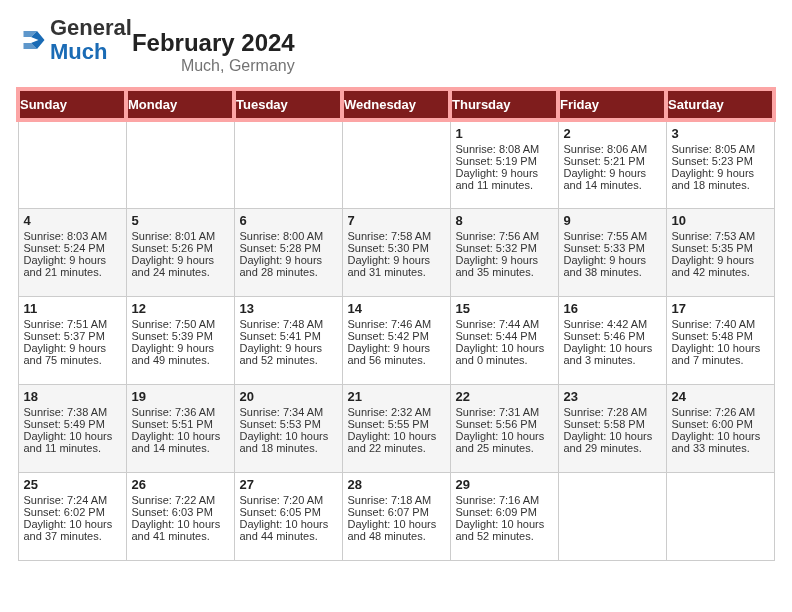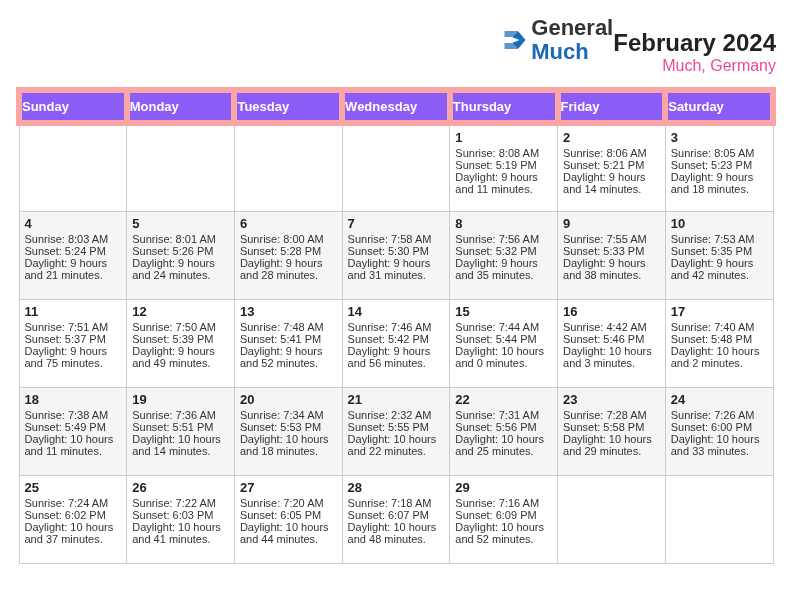--- a/index.html
+++ b/index.html
@@ -5,21 +5,21 @@
     * { box-sizing: border-box; margin: 0; padding: 0; }
     body {
       font-family: Arial, sans-serif;
       background: #fff;
       width: 792px;
       min-height: 612px;
       padding: 16px;
     }
     .header {
       display: flex;
-      justify-content: flex-end;
+      justify-content: flex-start;
       align-items: flex-start;
       margin-bottom: 12px;
     }
     .logo {
       display: flex;
       align-items: center;
       gap: 4px;
     }
     .logo-text {
       font-size: 22px;
@@ -36,35 +36,35 @@
       text-align: right;
     }
     .title-month {
       font-size: 24px;
       font-weight: bold;
       color: #222;
       margin-top: 13px;
     }
     .title-location {
       font-size: 16px;
-      color: #ec4899;
+      color: #737373;
     }
     table {
       width: 100%;
       border-collapse: collapse;
       table-layout: fixed;
     }
     thead th {
-      background: #8b5cf6;
+      background: #7f1d1d;
       color: #fff;
       font-size: 13px;
       font-weight: bold;
       padding: 6px 0;
       text-align: left;
-      border: 6px solid #fca5a5;
+      border: 4px solid #fca5a5;
     }
     tbody td {
       vertical-align: top;
       border: 1px solid #ccc;
       padding: 4px 5px;
       font-size: 11px;
       color: #333;
       height: 88px;
       background: #fff;
     }
@@ -234,21 +234,21 @@
           <div>Sunrise: 4:42 AM</div>
           <div>Sunset: 5:46 PM</div>
           <div>Daylight: 10 hours</div>
           <div>and 3 minutes.</div>
         </td>
         <td>
           <span class="day-num">17</span>
           <div>Sunrise: 7:40 AM</div>
           <div>Sunset: 5:48 PM</div>
           <div>Daylight: 10 hours</div>
-          <div>and 2 minutes.</div>
+          <div>and 7 minutes.</div>
         </td>
       </tr>
       <tr>
         <td>
           <span class="day-num">18</span>
           <div>Sunrise: 7:38 AM</div>
           <div>Sunset: 5:49 PM</div>
           <div>Daylight: 10 hours</div>
           <div>and 11 minutes.</div>
         </td>

